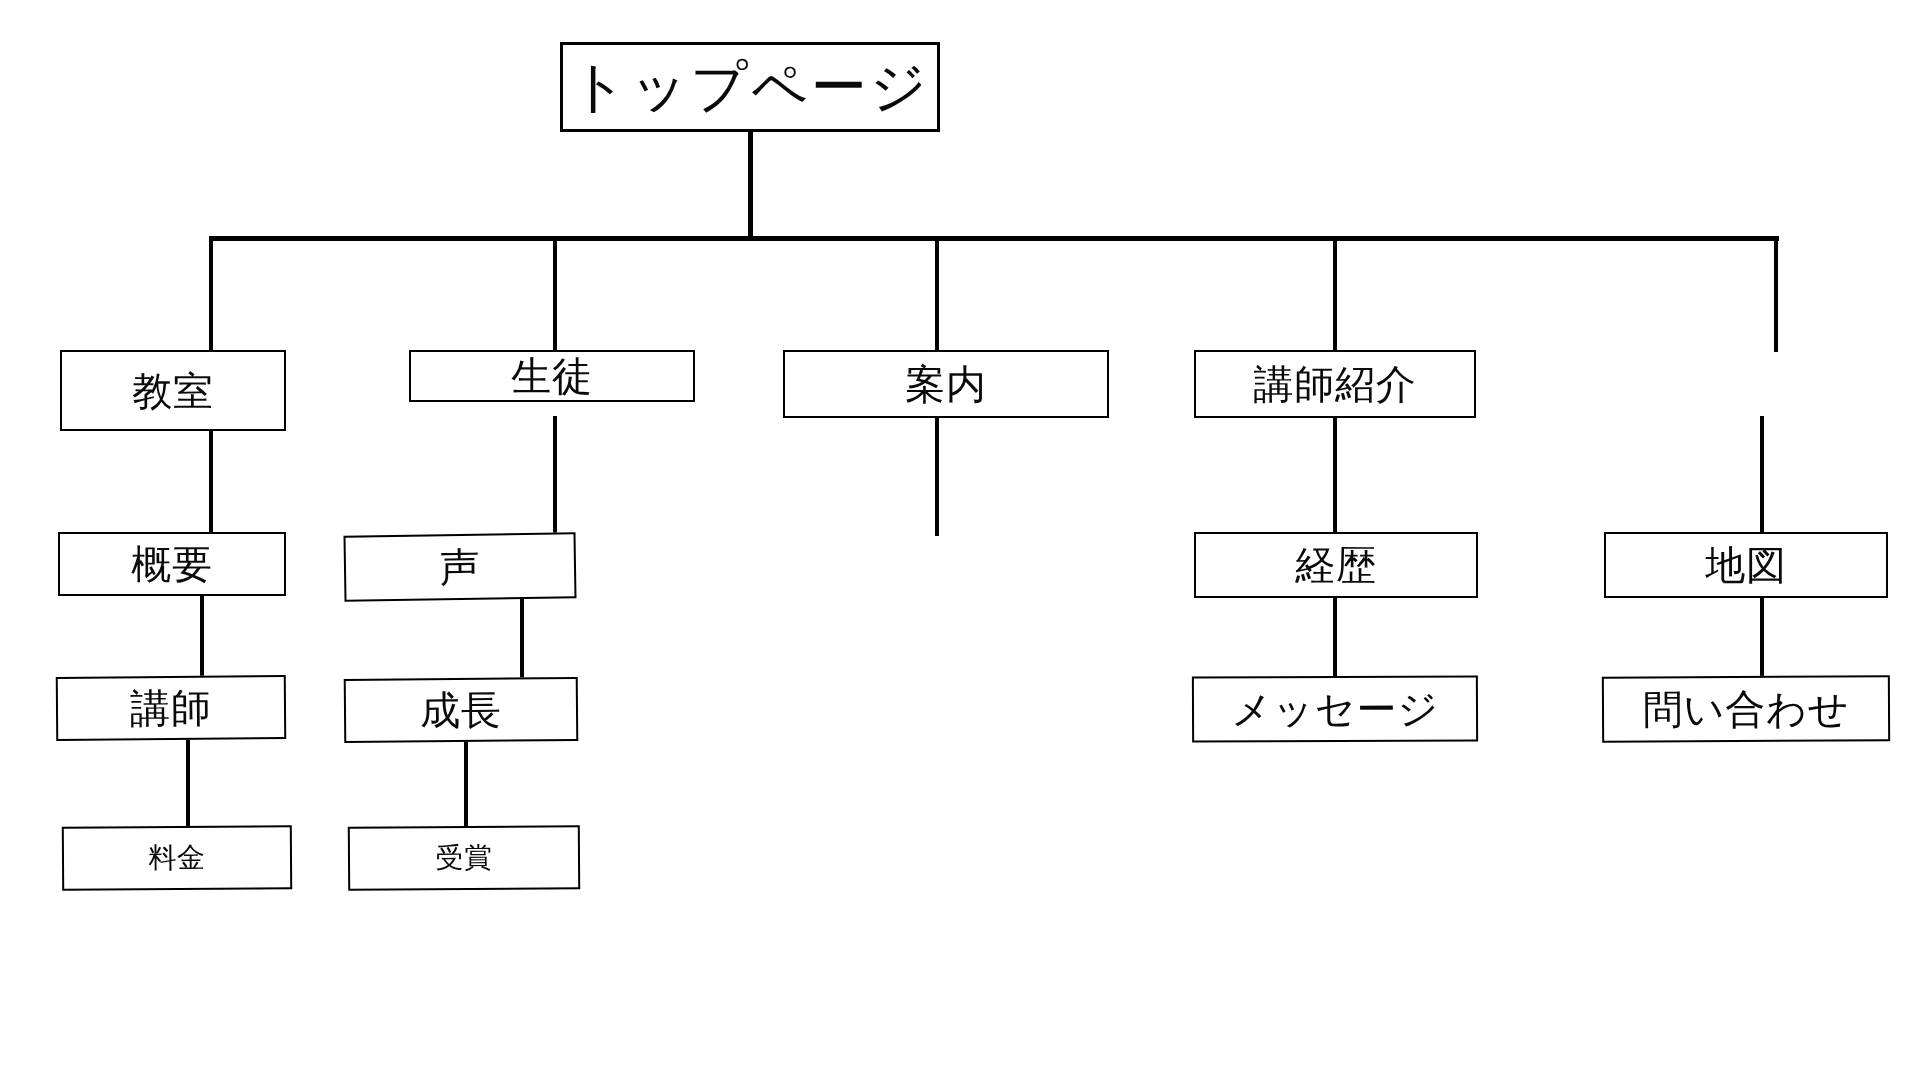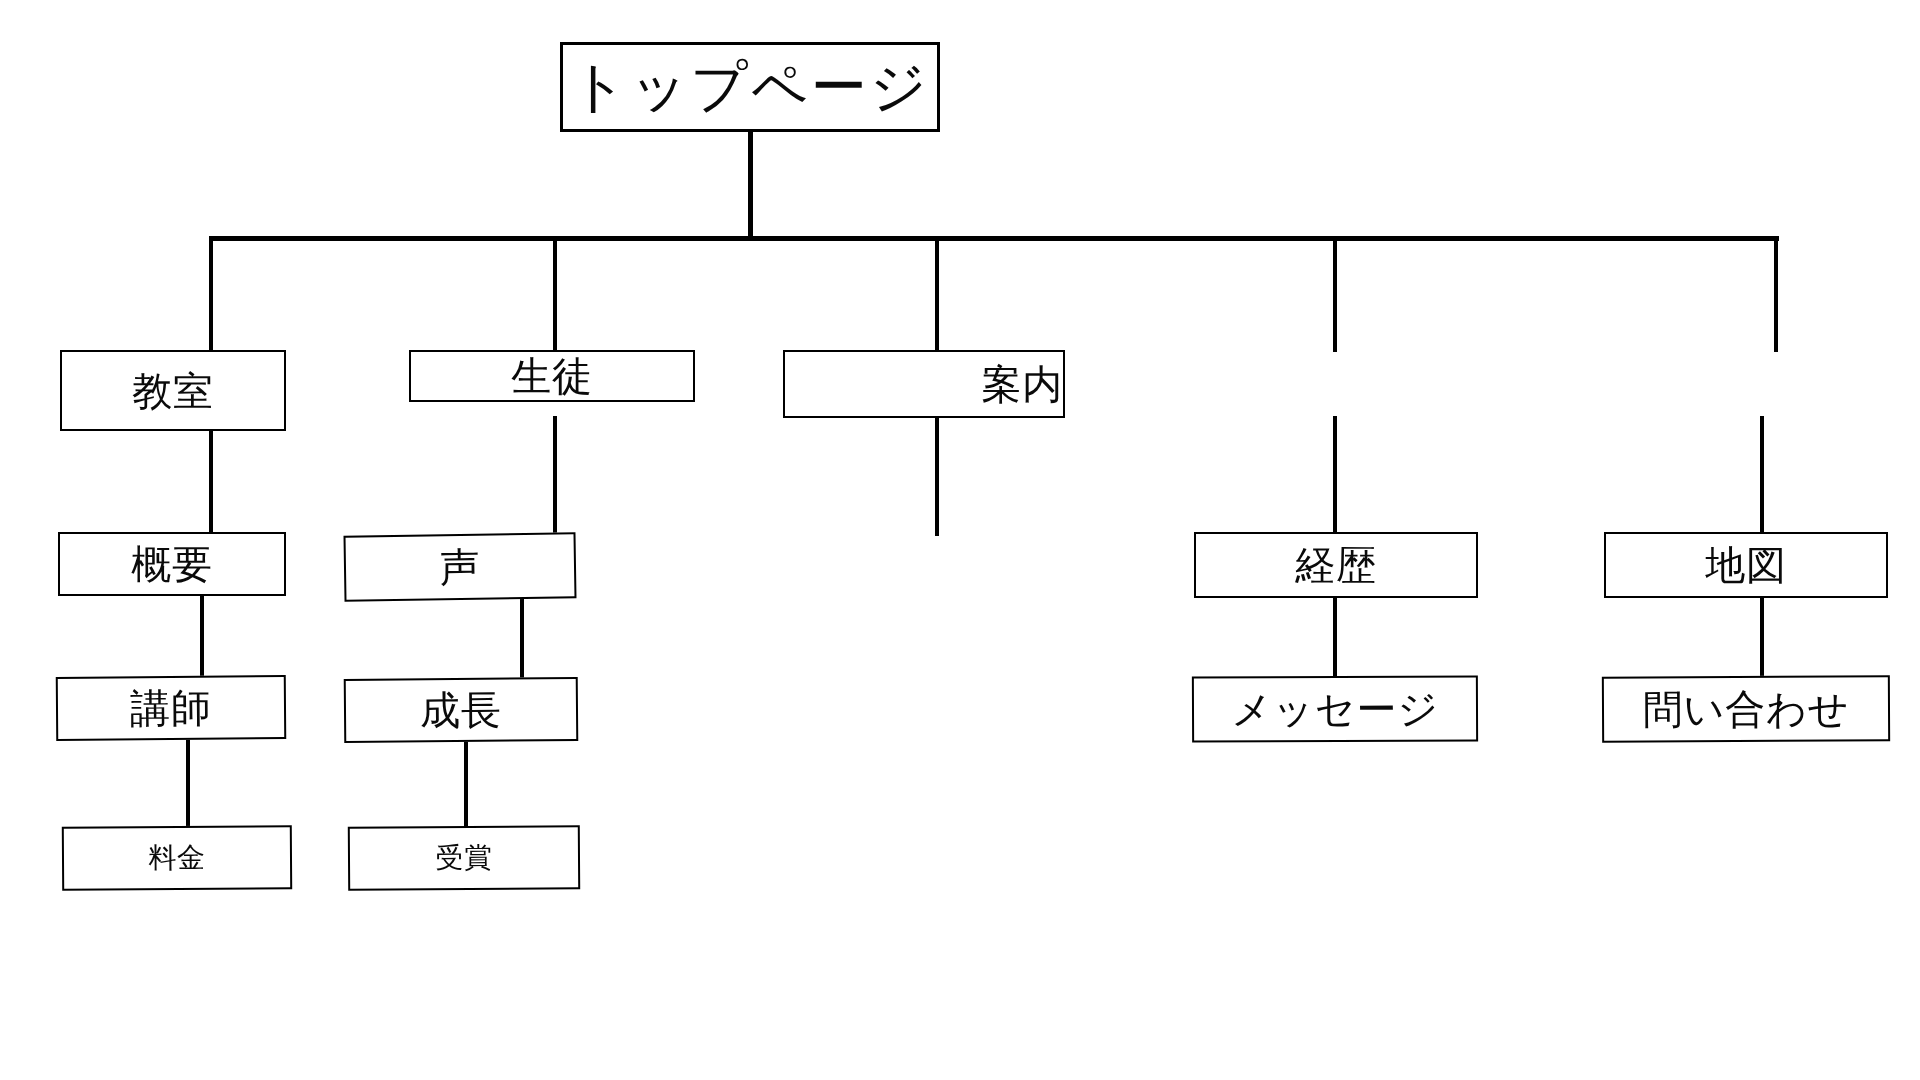--- a/index.html
+++ b/index.html
@@ -78,29 +78,32 @@
   <div class="connector v" style="left:209px; top:416px; width:4px; height:118px;"></div>
 
   <div class="connector v" style="left:553px; top:236px; width:4px; height:116px;"></div>
 
   <div class="node lvl2" style="left:409px; top:350px; width:286px; height:52px;">
     <span class="label">生徒</span>
   </div>
 
   <div class="connector v" style="left:935px; top:236px; width:4px; height:116px;"></div>
 
-  <div class="node lvl2" style="left:783px; top:350px; width:282px; height:68px;justify-content:flex-end;">
+  <div class="node lvl2" style="left:783px; top:350px; width:326px; height:68px;">
     <span class="label">案内</span>
   </div>
 
   <div class="connector v" style="left:935px; top:416px; width:4px; height:120px;"></div>
 
 
   <div class="connector v" style="left:1333px; top:236px; width:4px; height:116px;"></div>
 
+  <div class="node lvl2" style="left:1194px; top:350px; width:282px; height:68px;">
+    <span class="label">講師紹介</span>
+  </div>
 
   <div class="connector v" style="left:1333px; top:416px; width:4px; height:118px;"></div>
 
   <div class="node lvl3" style="left:1194px; top:532px; width:284px; height:66px;align-items:center;">
     <span class="label">経歴</span>
   </div>
 
   <div class="connector v" style="left:1333px; top:596px; width:4px; height:86px;"></div>
 
   <div class="node lvl4" style="left:1192px; top:676px; width:286px; height:66px; transform:rotate(-0.25deg);">

